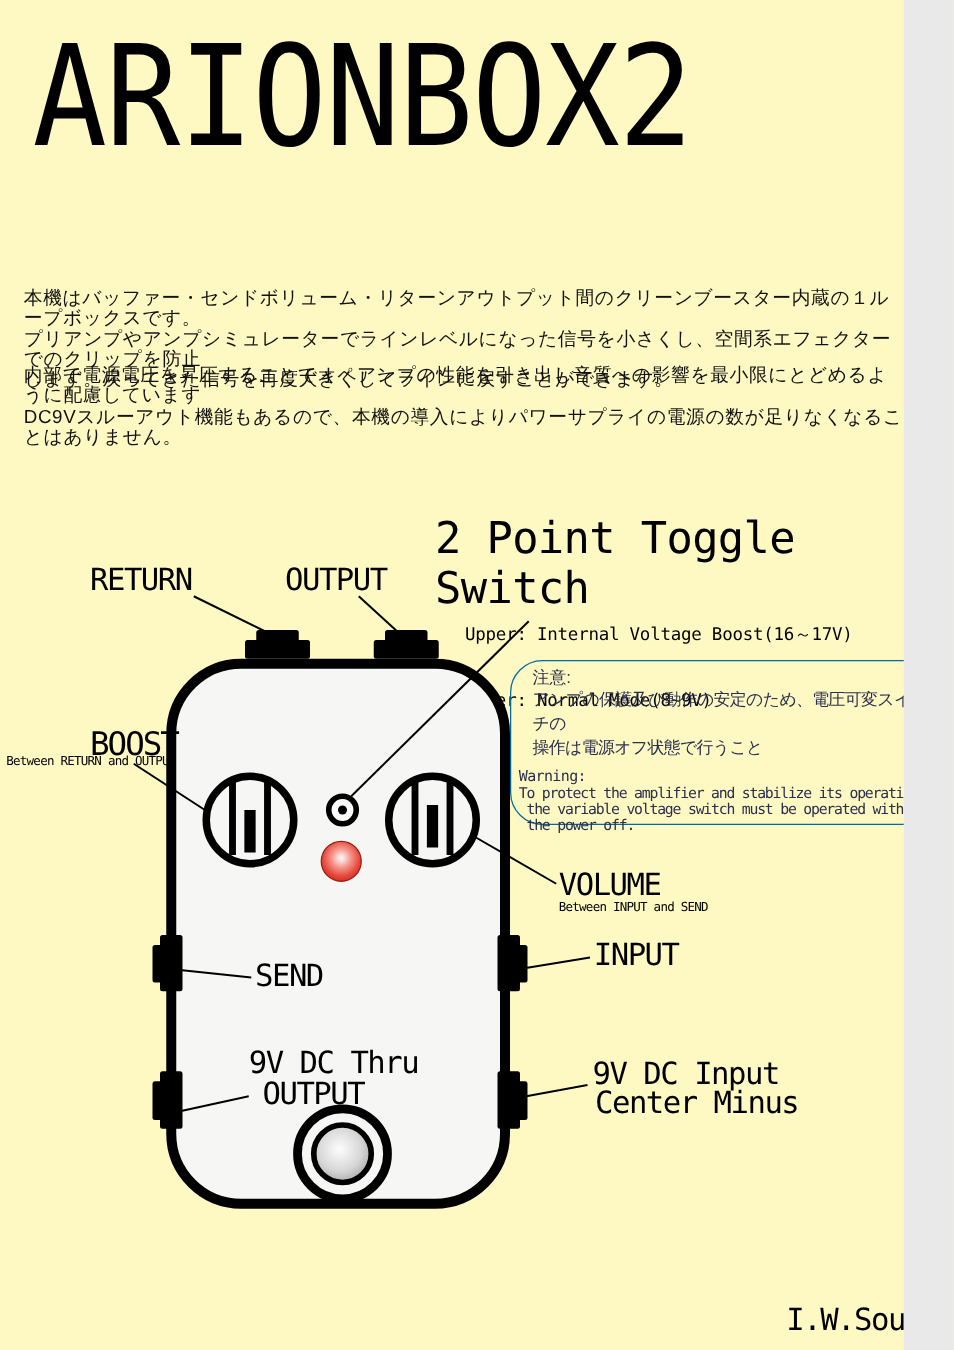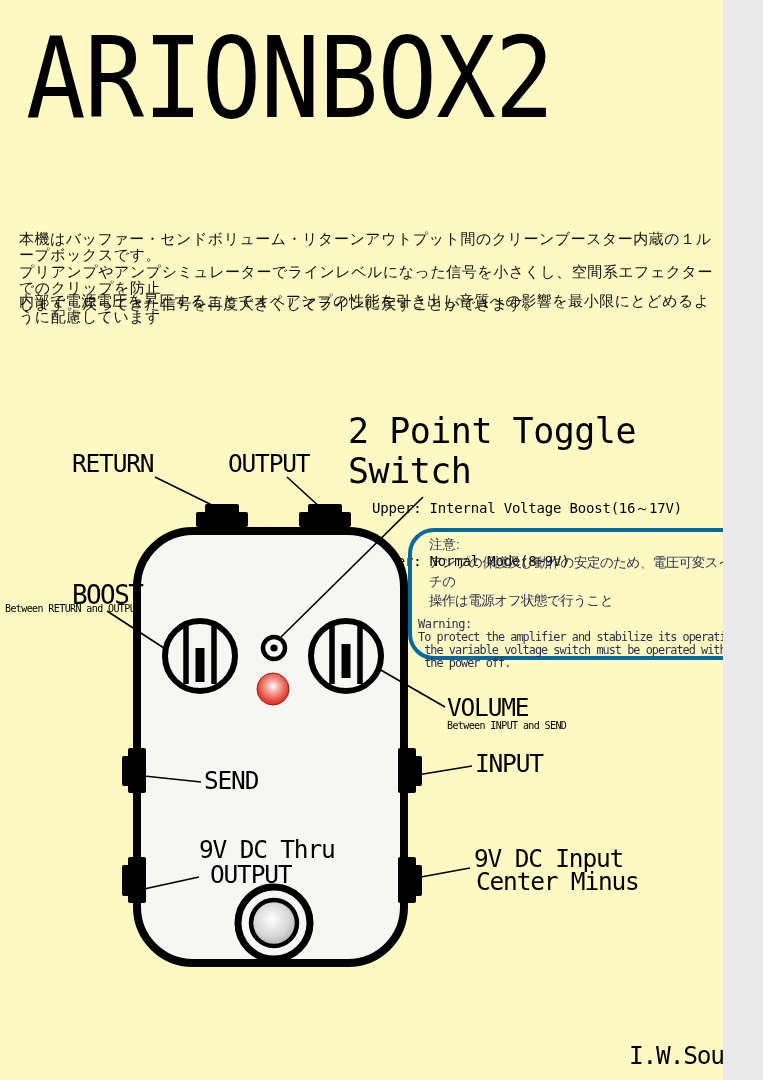--- a/index.html
+++ b/index.html
@@ -15,21 +15,21 @@
 
   .para{left:8px;font-size:15px;line-height:16.3px;letter-spacing:0.5px;white-space:pre-line;color:#111;}
   #para1{top:231px;}
   #para2{top:293px;}
   #para3{top:326px;}
 
   #toggle-heading{left:348px;top:411px;font-size:35px;letter-spacing:-0.5px;}
   #toggle-info{left:372px;top:464px;font-size:14px;line-height:17.8px;letter-spacing:-0.2px;white-space:pre;}
 
   #note-box{left:408px;top:528px;width:345px;height:132px;box-sizing:border-box;
-            border:4px solid #0369a1;border-radius:26px;padding:4px 0 0 6px;color:#2a2f4e;}
+            border:1px solid #0369a1;border-radius:26px;padding:4px 0 0 6px;color:#2a2f4e;}
   #note-box .c-title{font-size:13.5px;line-height:17px;}
   #note-box .c-body{font-size:13.5px;line-height:19px;white-space:pre-line;letter-spacing:-0.5px;}
   #note-box .w-title{margin-top:8px;font-size:12px;line-height:13px;letter-spacing:-0.5px;}
   #note-box .w-body{font-size:11.8px;line-height:12.9px;letter-spacing:-0.95px;white-space:pre;}
 
   #brand{left:629px;top:1041px;font-size:24.5px;letter-spacing:-1.2px;}
 
   svg text{fill:#000;font-family:"DejaVu Sans Mono","Liberation Mono",monospace;}
   .lbl{font-size:24.5px;letter-spacing:-1.2px;}
   .lbl-big{font-size:26px;letter-spacing:-1.6px;}
@@ -41,20 +41,21 @@
 
 <div class="page">
 
   <h1 id="title" class="abs mono">ARIONBOX2</h1>
 
 
   <div id="para1" class="abs para jp">本機はバッファー・センドボリューム・リターンアウトプット間のクリーンブースター内蔵の１ループボックスです。
 プリアンプやアンプシミュレーターでラインレベルになった信号を小さくし、空間系エフェクターでのクリップを防止
 します。戻ってきた信号を再度大きくしてラインに戻すことができます。</div>
   <div id="para2" class="abs para jp">内部で電源電圧を昇圧することでオペアンプの性能を引き出し音質への影響を最小限にとどめるように配慮しています</div>
+  <div id="para3" class="abs para jp">DC9Vスルーアウト機能もあるので、本機の導入によりパワーサプライの電源の数が足りなくなることはありません。</div>
 
   <div id="toggle-heading" class="abs mono">2 Point Toggle Switch</div>
 
   <div id="toggle-info" class="abs mono">
     <div>Upper: Internal Voltage Boost(16～17V)</div>
     <div>Lower: Normal Mode(8~9V)</div>
   </div>
 
   <div id="note-box" class="abs">
     <div class="c-title jp">注意:</div>

